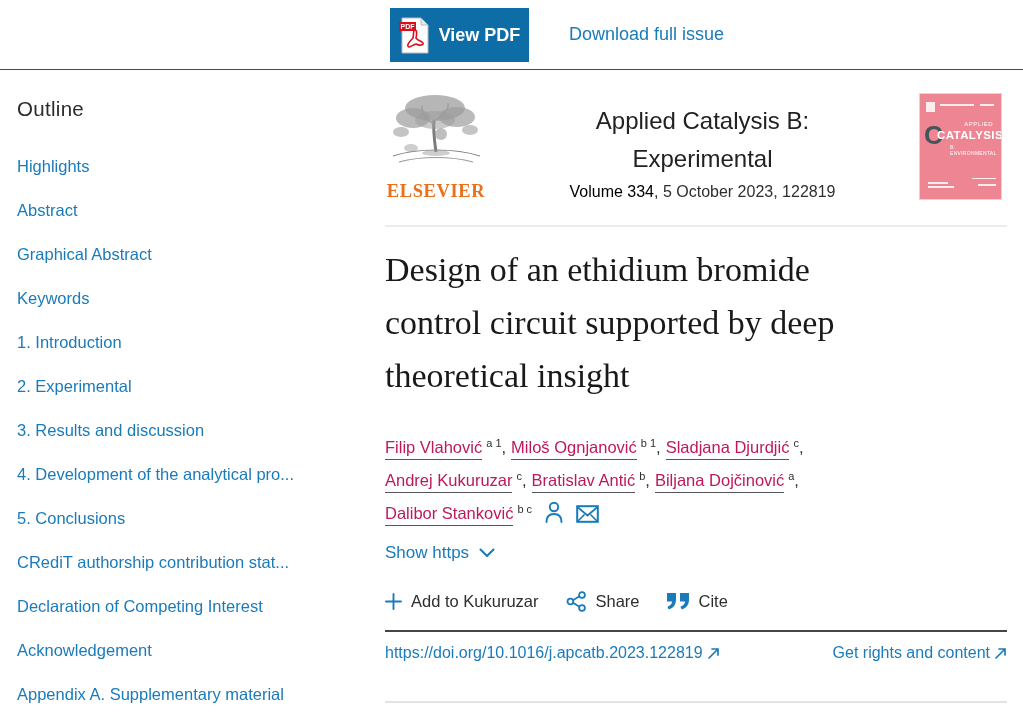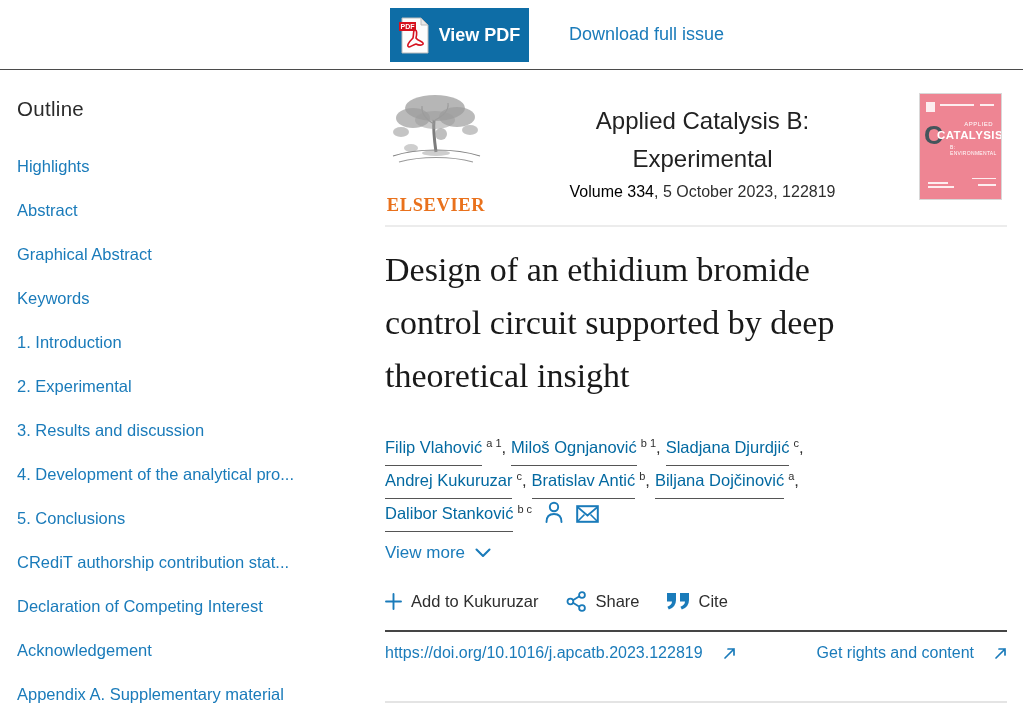--- a/index.html
+++ b/index.html
@@ -23,21 +23,21 @@
   .outline ul { list-style:none; margin-top:36px; }
   .outline li { font-size:16.5px; line-height:18px; margin-bottom:26px; color:#1a7bba;
                 cursor:pointer; white-space:nowrap;margin-top:8px; }
 
   
   .main { position:absolute; left:385px; top:0; width:622px; }
 
   .jbanner { position:absolute; left:0; top:90px; width:622px; height:112px; }
   .els-logo { position:absolute; left:0; top:0; width:102px; text-align:center; cursor:pointer; }
   .els-word { font-family:"Liberation Serif","DejaVu Serif",serif; font-weight:600;
-              font-size:18.5px; color:#e9711c; letter-spacing:.6px; margin-top:15px; }
+              font-size:18.5px; color:#e9711c; letter-spacing:.6px; margin-top:1px; }
   .jcenter { position:absolute; left:105px; top:12px; width:425px; text-align:center; }
   .jname { font-size:24px; line-height:38px; color:#222; text-decoration:none; cursor:pointer; display:block; }
   .jvol { margin-top:5px; font-size:16px; color:#2e2e2e; }
   .jvol a { color:#000000; text-decoration:none; cursor:pointer; }
 
   .cover { position:absolute; left:534px; top:3px; width:83px; height:107px;
            background:#ee8593; border:1px solid #d8d8d8; cursor:pointer; display:block;
            overflow:hidden; }
   .cover .tinybar { position:absolute; background:rgba(255,255,255,.85); height:2px; }
   .cover .c-applied { position:absolute; right:8px; top:27px; font-size:6px; color:#fff; letter-spacing:.5px; }
@@ -49,39 +49,39 @@
   .hr1 { position:absolute; left:0; top:225px; width:622px; height:2px; background:#ececec; }
   .hr2 { position:absolute; left:0; top:630px; width:622px; height:2px; background:#454545; }
   .hr3 { position:absolute; left:0; top:701px; width:622px; height:2px; background:#e4e4e4; }
 
   .title { position:absolute; left:0; top:243px; width:640px;
            font-family:"Liberation Serif","DejaVu Serif",serif; font-weight:400;
            font-size:34px; line-height:53px; color:#191919; }
 
   .authors { position:absolute; left:0; top:424px; width:622px; font-size:16.5px; color:#2e2e2e; }
   .authors .aline { height:33px; display:flex; align-items:flex-end; }
-  .authors .aname { color:#0369a1; border-bottom:1px solid #555; padding-bottom:9px;
+  .authors .aname { color:#be185d; border-bottom:1px solid #555; padding-bottom:3px;
                     cursor:pointer; text-decoration:none; }
   .authors sup { font-size:11px; color:#2e2e2e; margin-left:4px; vertical-align:super; line-height:0; }
   .authors .sep { margin-right:5px; }
   .a-icons { display:flex; gap:12px; margin-left:12px; align-items:flex-end; }
   .a-icons svg { cursor:pointer; }
 
   .showmore { position:absolute; left:0; top:543px; display:flex; align-items:center; gap:10px;
               background:none; border:none; font-family:inherit; font-size:17px; color:#1a7bba;
               cursor:pointer; }
 
   .actions { position:absolute; left:0; top:591px; display:flex; align-items:center; gap:27px; }
   .action { display:flex; align-items:center; gap:9px; background:none; border:none;
             font-family:inherit; font-size:16.5px; color:#2e2e2e; cursor:pointer; }
 
   .doirow { position:absolute; left:0; top:644px; width:622px; display:flex;
             justify-content:space-between; align-items:center; font-size:16px; }
   .doirow a { color:#1a7bba; text-decoration:none; cursor:pointer; display:flex;
-              align-items:center; gap:20px; }
+              align-items:center; gap:4px; }
 </style>
 </head>
 <body>
 
 <div class="page">
 
   <header class="topbar">
     <button class="viewpdf-btn">
       <svg width="30" height="37" viewBox="0 0 30 37">
         <path d="M3 1 h19 l7 7 v28 h-26 z" fill="#fdfdfd" stroke="#bbb" stroke-width="1"></path>
@@ -191,21 +191,21 @@
           <svg width="23" height="18" viewBox="0 0 23 18">
             <rect x="1.2" y="1.2" width="20.6" height="15.6" fill="#fff" stroke="#1a7bba" stroke-width="2"></rect>
             <path d="M1.5 2 L11.5 10.5 L21.5 2" fill="none" stroke="#1a7bba" stroke-width="1.8"></path>
             <path d="M1.5 16.5 L8.5 9.5 M21.5 16.5 L14.5 9.5" fill="none" stroke="#1a7bba" stroke-width="1.6"></path>
           </svg>
         </span>
       </div>
     </div>
 
     <button class="showmore">
-      <span>View more</span>
+      <span>Show https</span>
       <svg width="16" height="10" viewBox="0 0 16 10">
         <path d="M1.5 1.5 L8 8 L14.5 1.5" fill="none" stroke="#1a7bba" stroke-width="2.1" stroke-linecap="round" stroke-linejoin="round"></path>
       </svg>
     </button>
 
     <div class="actions">
       <button class="action">
         <svg width="17" height="17" viewBox="0 0 17 17">
           <path d="M8.5 1 V16 M1 8.5 H16" stroke="#1a7bba" stroke-width="1.9" stroke-linecap="round"></path>
         </svg>

